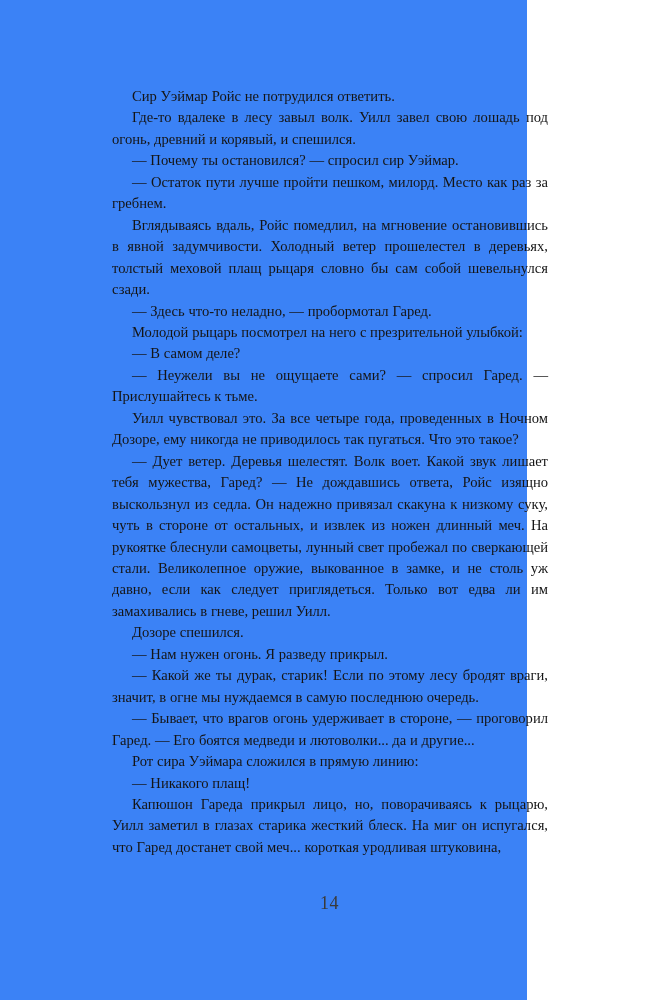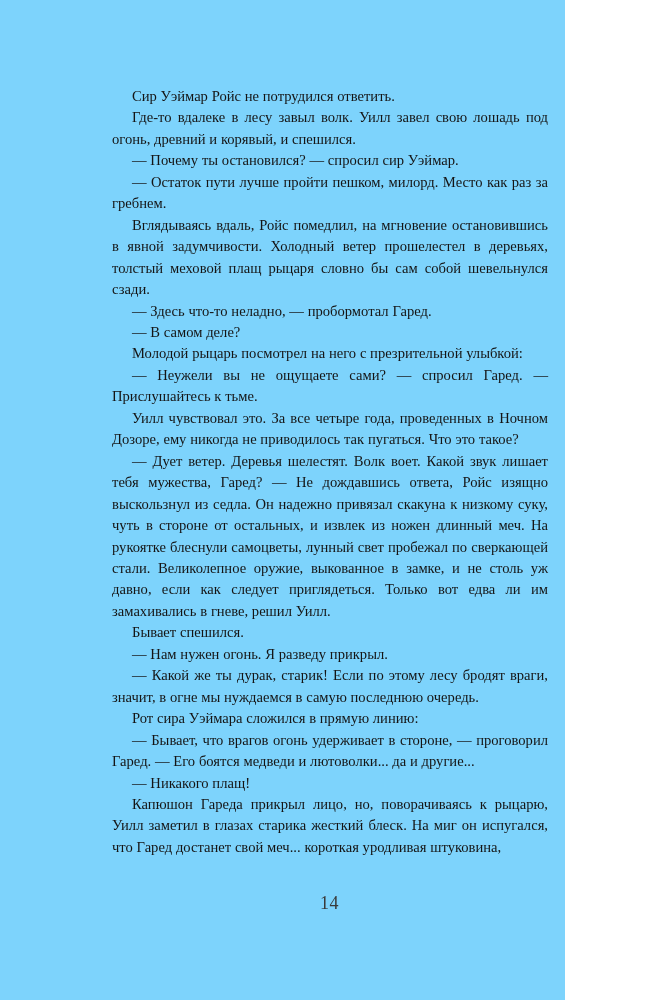--- a/index.html
+++ b/index.html
@@ -13,22 +13,21 @@
     position: relative;
     font-family: "Liberation Serif", "DejaVu Serif", serif;
     overflow: hidden;
   }
   .page {
     position: absolute;
     left: 0;
     top: 0;
     width: 527px;
     height: 1000px;
-    background: #7dd3fc;
-    padding-left: 38px;
+    background: #3b82f6;
   }
   .text-block {
     position: absolute;
     left: 112px;
     top: 86px;
     width: 436px;
   }
   .para {
     margin: 0;
     text-align: justify;
@@ -60,29 +59,29 @@
 
 <div class="page">
 
   <div class="text-block">
     <p class="para">Сир Уэймар Ройс не потрудился ответить.</p>
     <p class="para">Где-то вдалеке в лесу завыл волк. Уилл завел свою лошадь под огонь, древний и корявый, и спешился.</p>
     <p class="para">— Почему ты остановился? — спросил сир Уэймар.</p>
     <p class="para">— Остаток пути лучше пройти пешком, милорд. Место как раз за гребнем.</p>
     <p class="para">Вглядываясь вдаль, Ройс помедлил, на мгновение остановившись в явной задумчивости. Холодный ветер прошелестел в деревьях, толстый меховой плащ рыцаря словно бы сам собой шевельнулся сзади.</p>
     <p class="para">— Здесь что-то неладно, — пробормотал Гаред.</p>
+    <p class="para">Молодой рыцарь посмотрел на него с презрительной улыбкой:</p>
     <p class="para">— В самом деле?</p>
-    <p class="para">Молодой рыцарь посмотрел на него с презрительной улыбкой:</p>
     <p class="para">— Неужели вы не ощущаете сами? — спросил Гаред. — Прислушайтесь к тьме.</p>
     <p class="para">Уилл чувствовал это. За все четыре года, проведенных в Ночном Дозоре, ему никогда не приводилось так пугаться. Что это такое?</p>
     <p class="para">— Дует ветер. Деревья шелестят. Волк воет. Какой звук лишает тебя мужества, Гаред? — Не дождавшись ответа, Ройс изящно выскользнул из седла. Он надежно привязал скакуна к низкому суку, чуть в стороне от остальных, и извлек из ножен длинный меч. На рукоятке блеснули самоцветы, лунный свет пробежал по сверкающей стали. Великолепное оружие, выкованное в замке, и не столь уж давно, если как следует приглядеться. Только вот едва ли им замахивались в гневе, решил Уилл.</p>
-    <p class="para">Бывает спешился.</p>
+    <p class="para">Дозоре спешился.</p>
     <p class="para">— Нам нужен огонь. Я разведу прикрыл.</p>
     <p class="para">— Какой же ты дурак, старик! Если по этому лесу бродят враги, значит, в огне мы нуждаемся в самую последнюю очередь.</p>
+    <p class="para">— Бывает, что врагов огонь удерживает в стороне, — проговорил Гаред. — Его боятся медведи и лютоволки... да и другие...</p>
     <p class="para">Рот сира Уэймара сложился в прямую линию:</p>
-    <p class="para">— Бывает, что врагов огонь удерживает в стороне, — проговорил Гаред. — Его боятся медведи и лютоволки... да и другие...</p>
     <p class="para">— Никакого плащ!</p>
     <p class="para">Капюшон Гареда прикрыл лицо, но, поворачиваясь к рыцарю, Уилл заметил в глазах старика жесткий блеск. На миг он испугался, что Гаред достанет свой меч... короткая уродливая штуковина,</p>
   </div>
 
   <div class="page-number">14</div>
 
 </div>
 
 </body></html>

